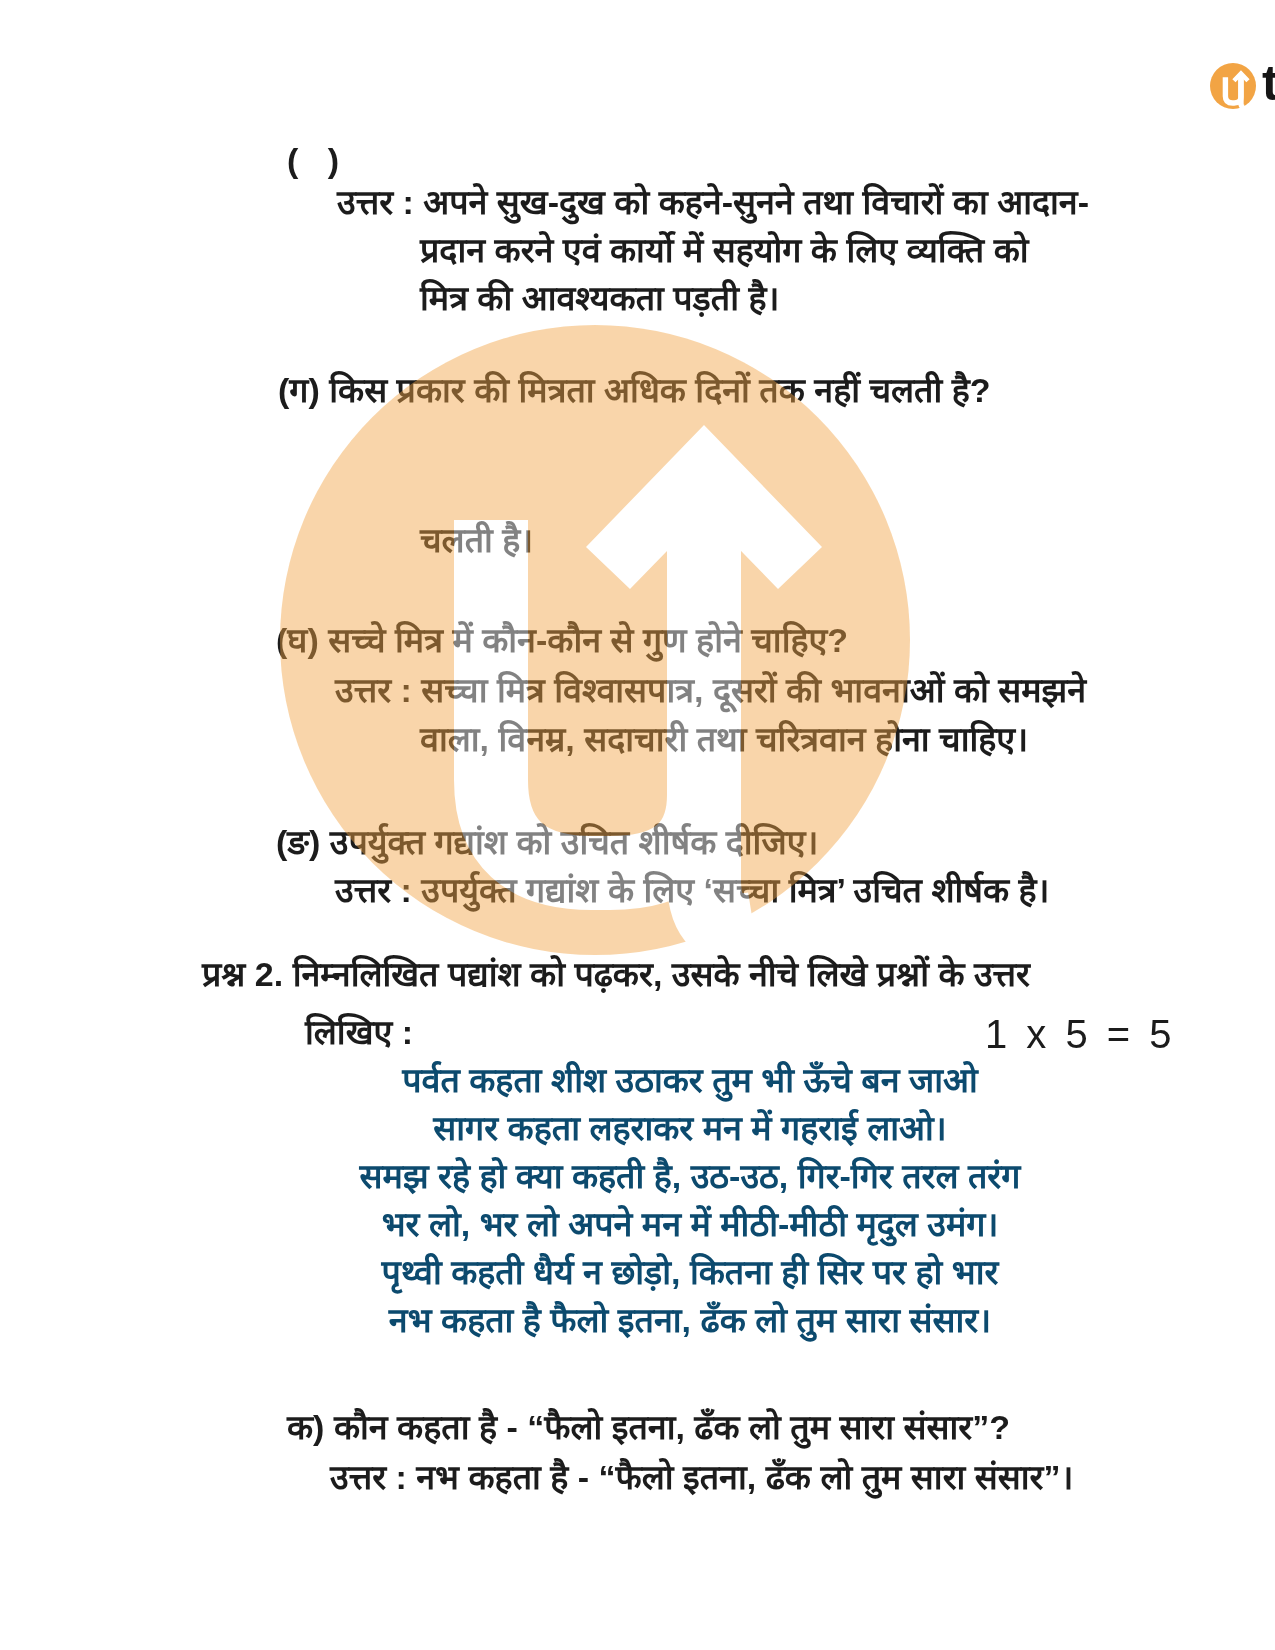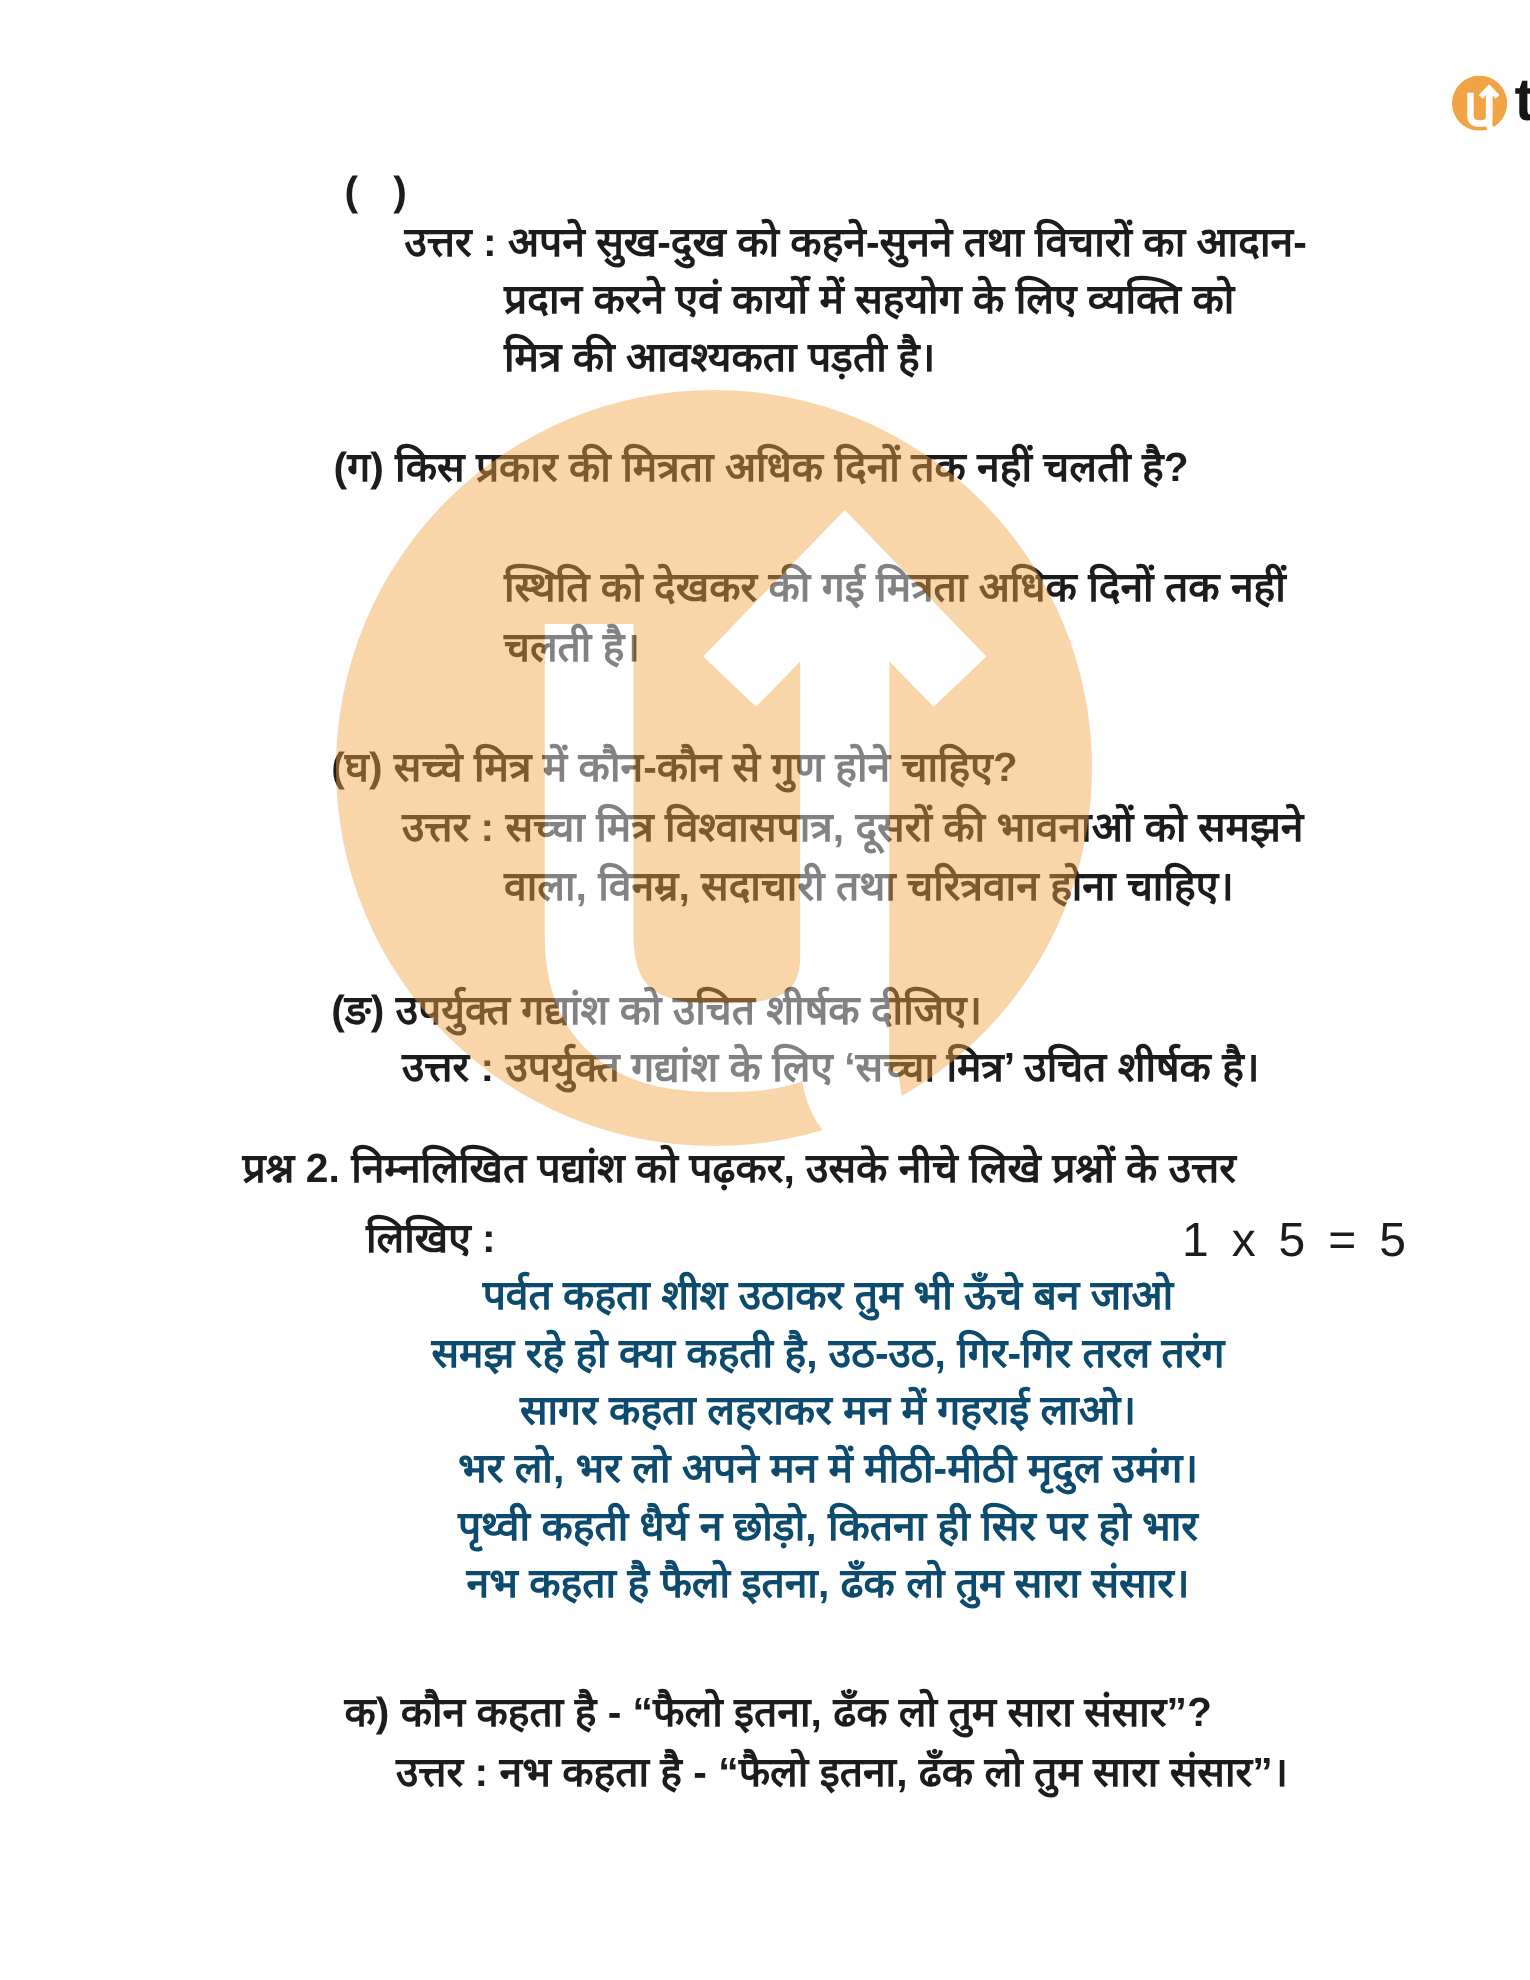--- a/index.html
+++ b/index.html
@@ -56,38 +56,37 @@
 
 <div class="content">
 
   <div class="line marker" style="left:287px;top:138px">( )</div>
 
   <div class="line" style="left:337px;top:180px">उत्तर : अपने सुख-दुख को कहने-सुनने तथा विचारों का आदान-</div>
   <div class="line" style="left:420px;top:228px">प्रदान करने एवं कार्यो में सहयोग के लिए व्यक्ति को</div>
   <div class="line" style="left:420px;top:276px">मित्र की आवश्यकता पड़ती है।</div>
 
   <div class="line qline" style="left:278px;top:368px">(ग) किस प्रकार की मित्रता अधिक दिनों तक नहीं चलती है?</div>
-  <div class="line" style="left:420px;top:468px">स्थिति को देखकर की गई मित्रता अधिक दिनों तक नहीं</div>
   <div class="line" style="left:420px;top:518px">चलती है।</div>
 
   <div class="line qline" style="left:276px;top:618px">(घ) सच्चे मित्र में कौन-कौन से गुण होने चाहिए?</div>
   <div class="line" style="left:335px;top:668px">उत्तर : सच्चा मित्र विश्वासपात्र, दूसरों की भावनाओं को समझने</div>
   <div class="line" style="left:420px;top:717px">वाला, विनम्र, सदाचारी तथा चरित्रवान होना चाहिए।</div>
 
   <div class="line qline" style="left:276px;top:820px">(ङ) उपर्युक्त गद्यांश को उचित शीर्षक दीजिए।</div>
   <div class="line" style="left:335px;top:868px">उत्तर : उपर्युक्त गद्यांश के लिए ‘सच्चा मित्र’ उचित शीर्षक है।</div>
 
   <div class="line qline" style="left:202px;top:952px">प्रश्न 2. निम्नलिखित पद्यांश को पढ़कर, उसके नीचे लिखे प्रश्नों के उत्तर</div>
   <div class="line qline" style="left:305px;top:1010px">लिखिए :</div>
   <div class="line marks" style="left:985px;top:1012px">1 x 5 = 5</div>
 
   <div class="poem">
     <div class="poem-line">पर्वत कहता शीश उठाकर तुम भी ऊँचे बन जाओ</div>
+    <div class="poem-line">सागर कहता लहराकर मन में गहराई लाओ।</div>
     <div class="poem-line">समझ रहे हो क्या कहती है, उठ-उठ, गिर-गिर तरल तरंग</div>
-    <div class="poem-line">सागर कहता लहराकर मन में गहराई लाओ।</div>
     <div class="poem-line">भर लो, भर लो अपने मन में मीठी-मीठी मृदुल उमंग।</div>
     <div class="poem-line">पृथ्वी कहती धैर्य न छोड़ो, कितना ही सिर पर हो भार</div>
     <div class="poem-line">नभ कहता है फैलो इतना, ढँक लो तुम सारा संसार।</div>
   </div>
 
   <div class="line" style="left:330px;top:1455px">उत्तर : नभ कहता है - “फैलो इतना, ढँक लो तुम सारा संसार”।</div>
   <div class="line qline" style="left:287px;top:1405px">क)  कौन कहता है - “फैलो इतना, ढँक लो तुम सारा संसार”?</div>
 
 </div>
 

